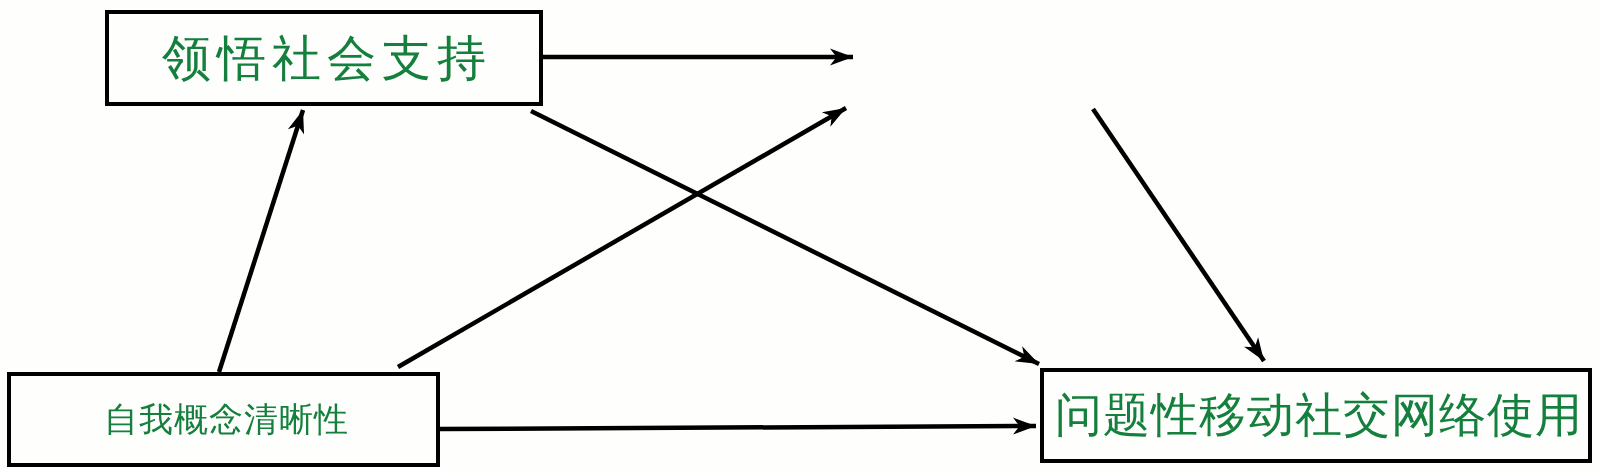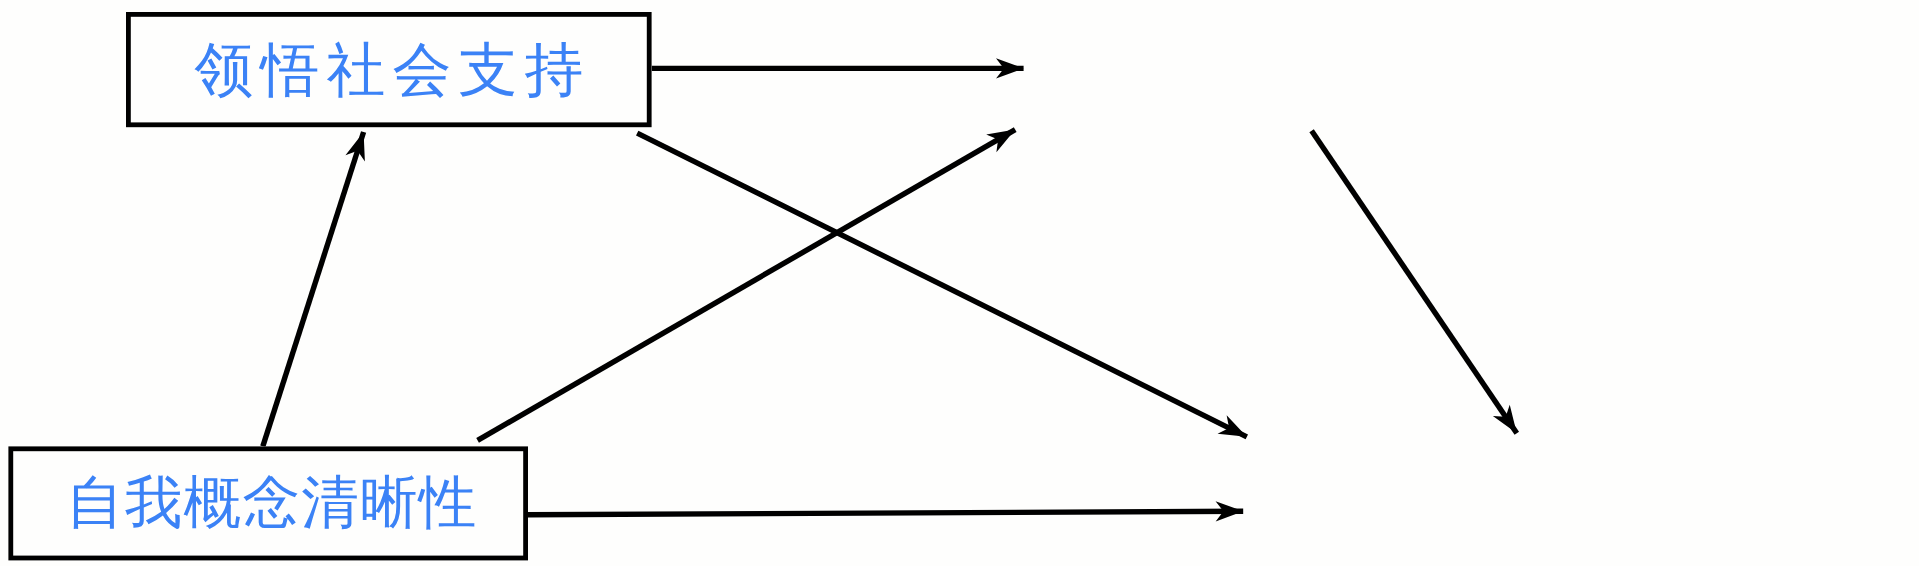--- a/index.html
+++ b/index.html
@@ -28,29 +28,29 @@
     stroke-width: 4.5;
   }
   .node {
     position: absolute;
     box-sizing: border-box;
     border: 4px solid var(--ink, #000000);
     background: #fefefd;
     display: flex;
     align-items: center;
     justify-content: center;
-    color: #3b82f6;
+    color: #15803d;
     font-size: 49px;
     line-height: 1;
     white-space: nowrap;
     text-align: left;
   }
   .node-pss  { left: 105px; top: 10px;  width: 438px; height: 96px; letter-spacing: 6px; }
   .node-mil  { left: 858px; top: 5px;   width: 437px; height: 97px; letter-spacing: 5px; }
-  .node-scc  { left: 7px;   top: 372px; width: 433px; height: 95px; letter-spacing: 1px; font-size: 48px; }
+  .node-scc  { left: 7px;   top: 372px; width: 433px; height: 95px; letter-spacing: 1px; font-size: 34px; }
   .node-pmsnu{ left: 1040px; top: 368px; width: 552px; height: 95px; letter-spacing: 1px; font-size: 47px; }
   .node-label { display: inline-block; padding-left: 6px; }
 </style>
 </head>
 <body>
 
 <div class="figure">
 
   <svg class="arrows-layer" viewBox="0 0 1599 472" xmlns="http://www.w3.org/2000/svg" aria-hidden="true">
     <defs>
@@ -74,14 +74,17 @@
 
   <div class="node node-pss">
     <span class="node-label">领悟社会支持</span>
   </div>
 
 
   <div class="node node-scc">
     <span class="node-label">自我概念清晰性</span>
   </div>
 
+  <div class="node node-pmsnu">
+    <span class="node-label">问题性移动社交网络使用</span>
+  </div>
 
 </div>
 
 </body></html>

